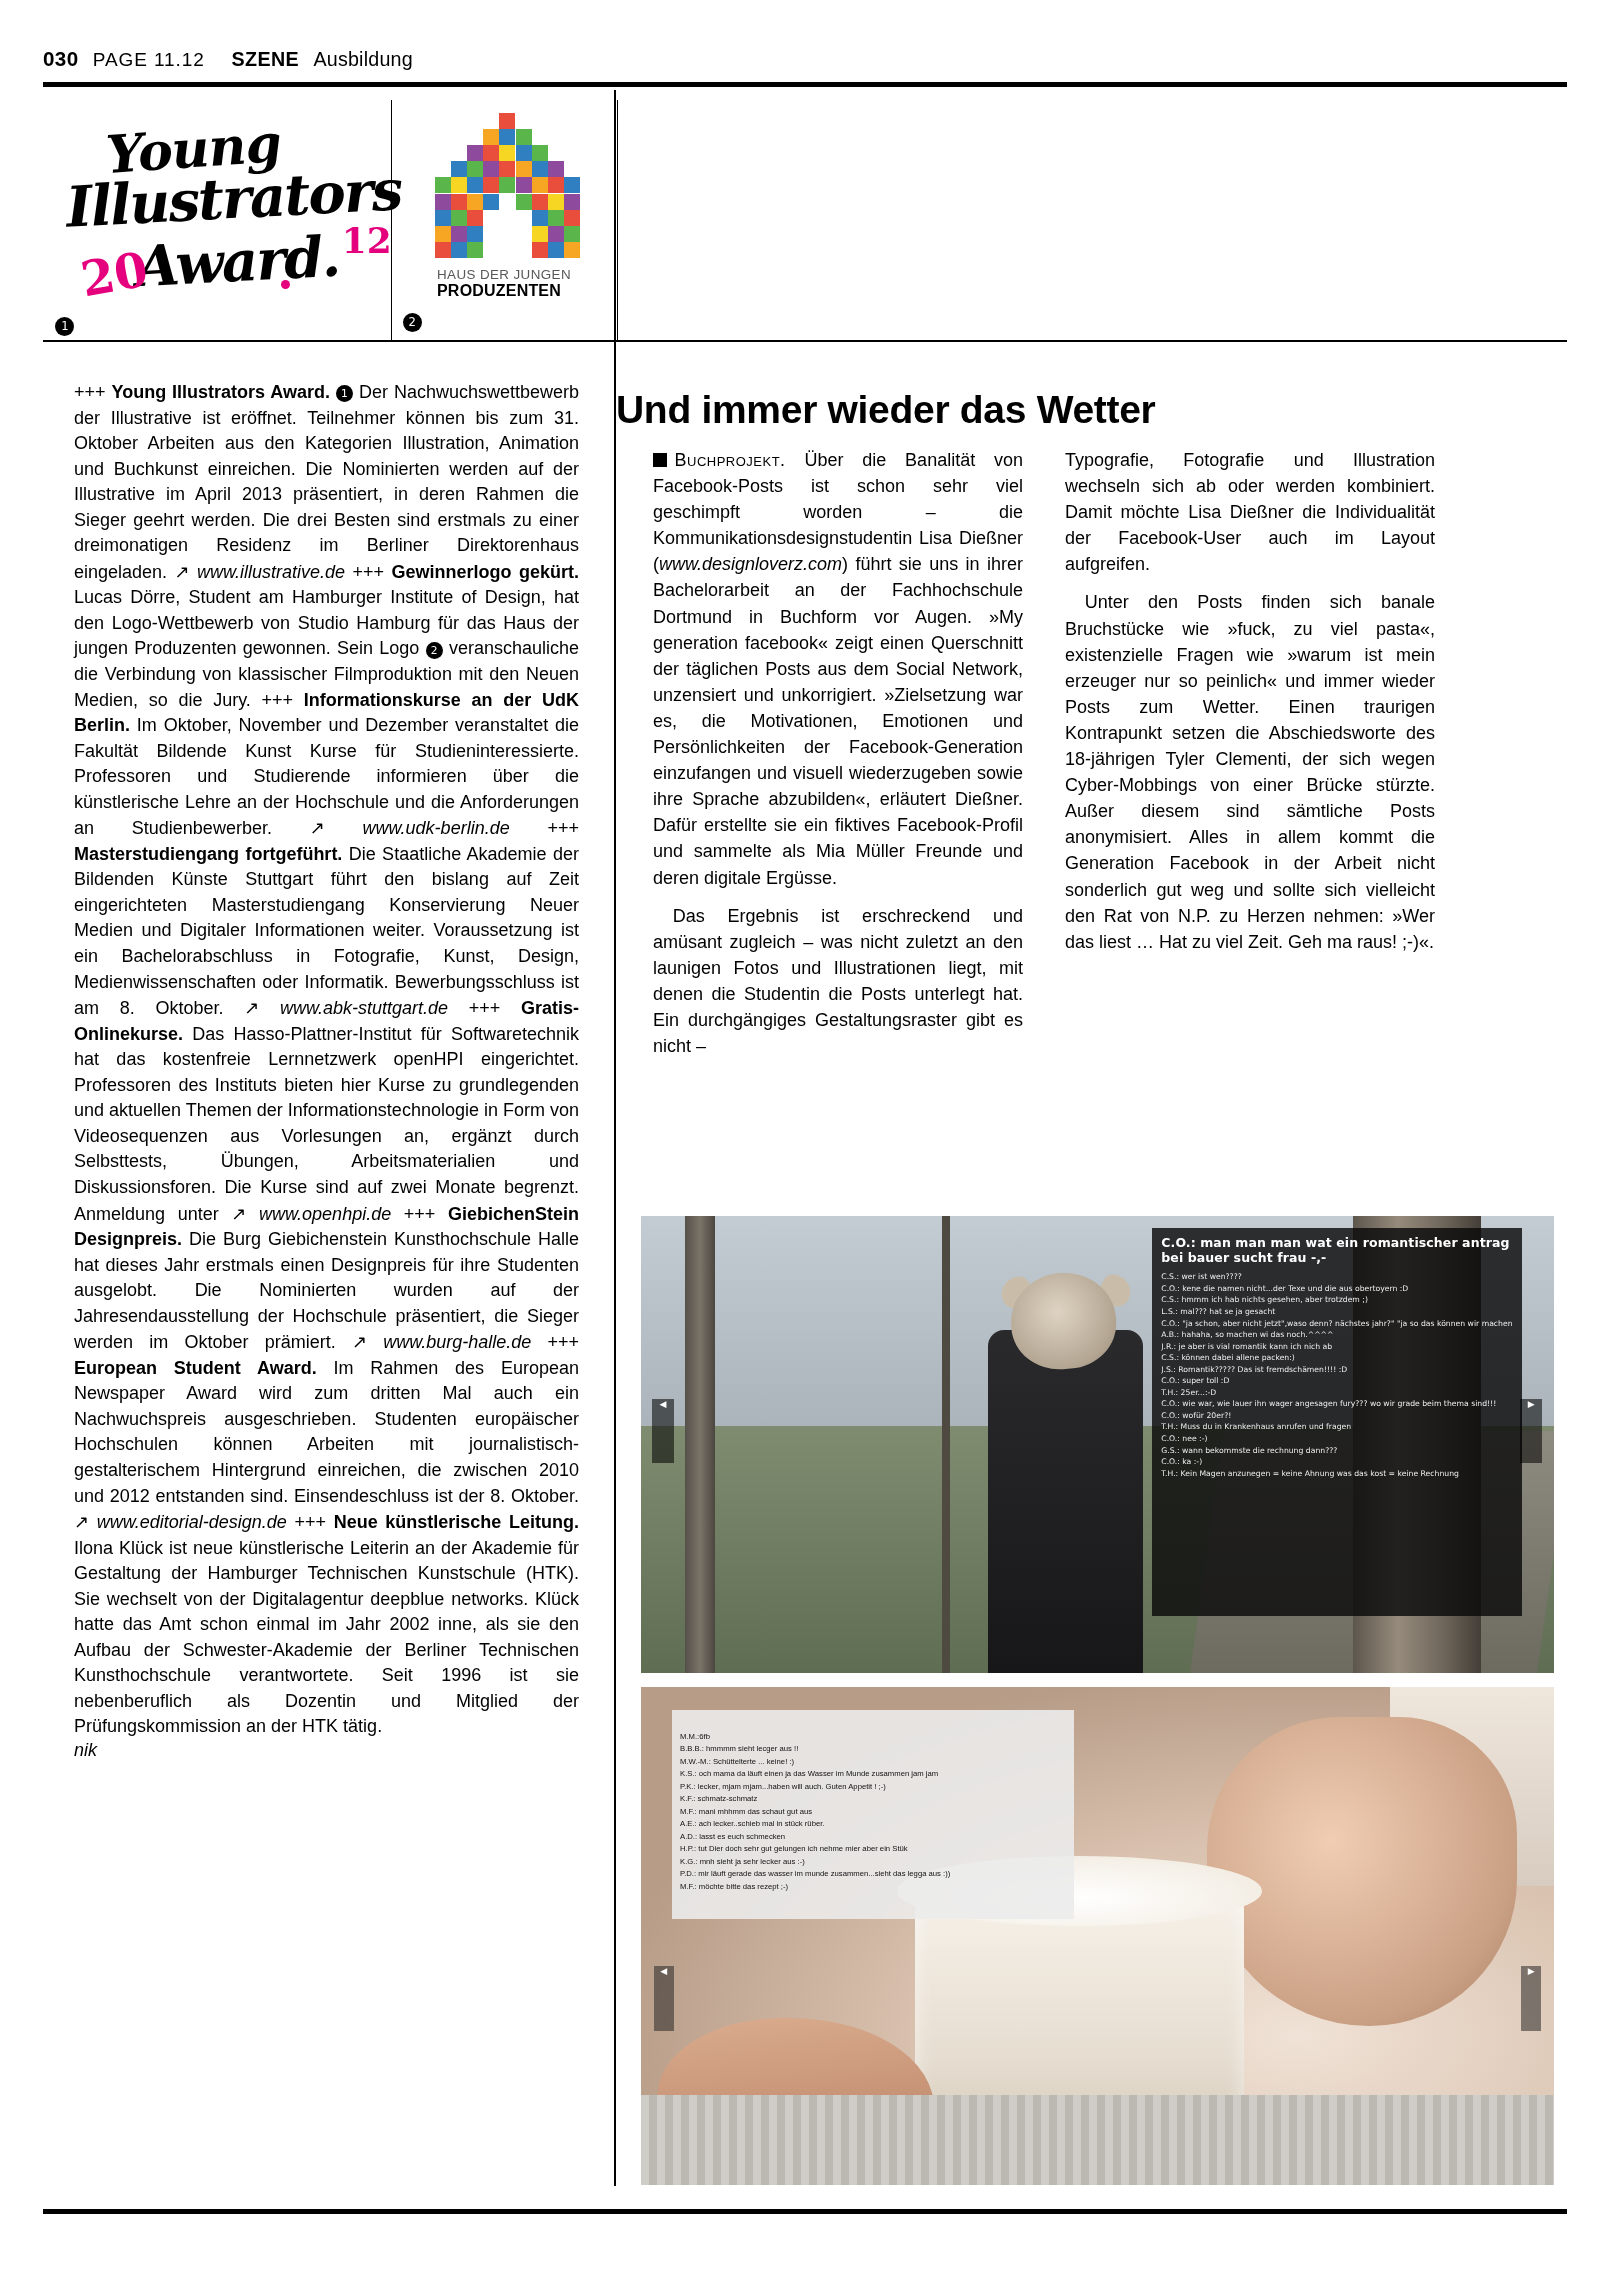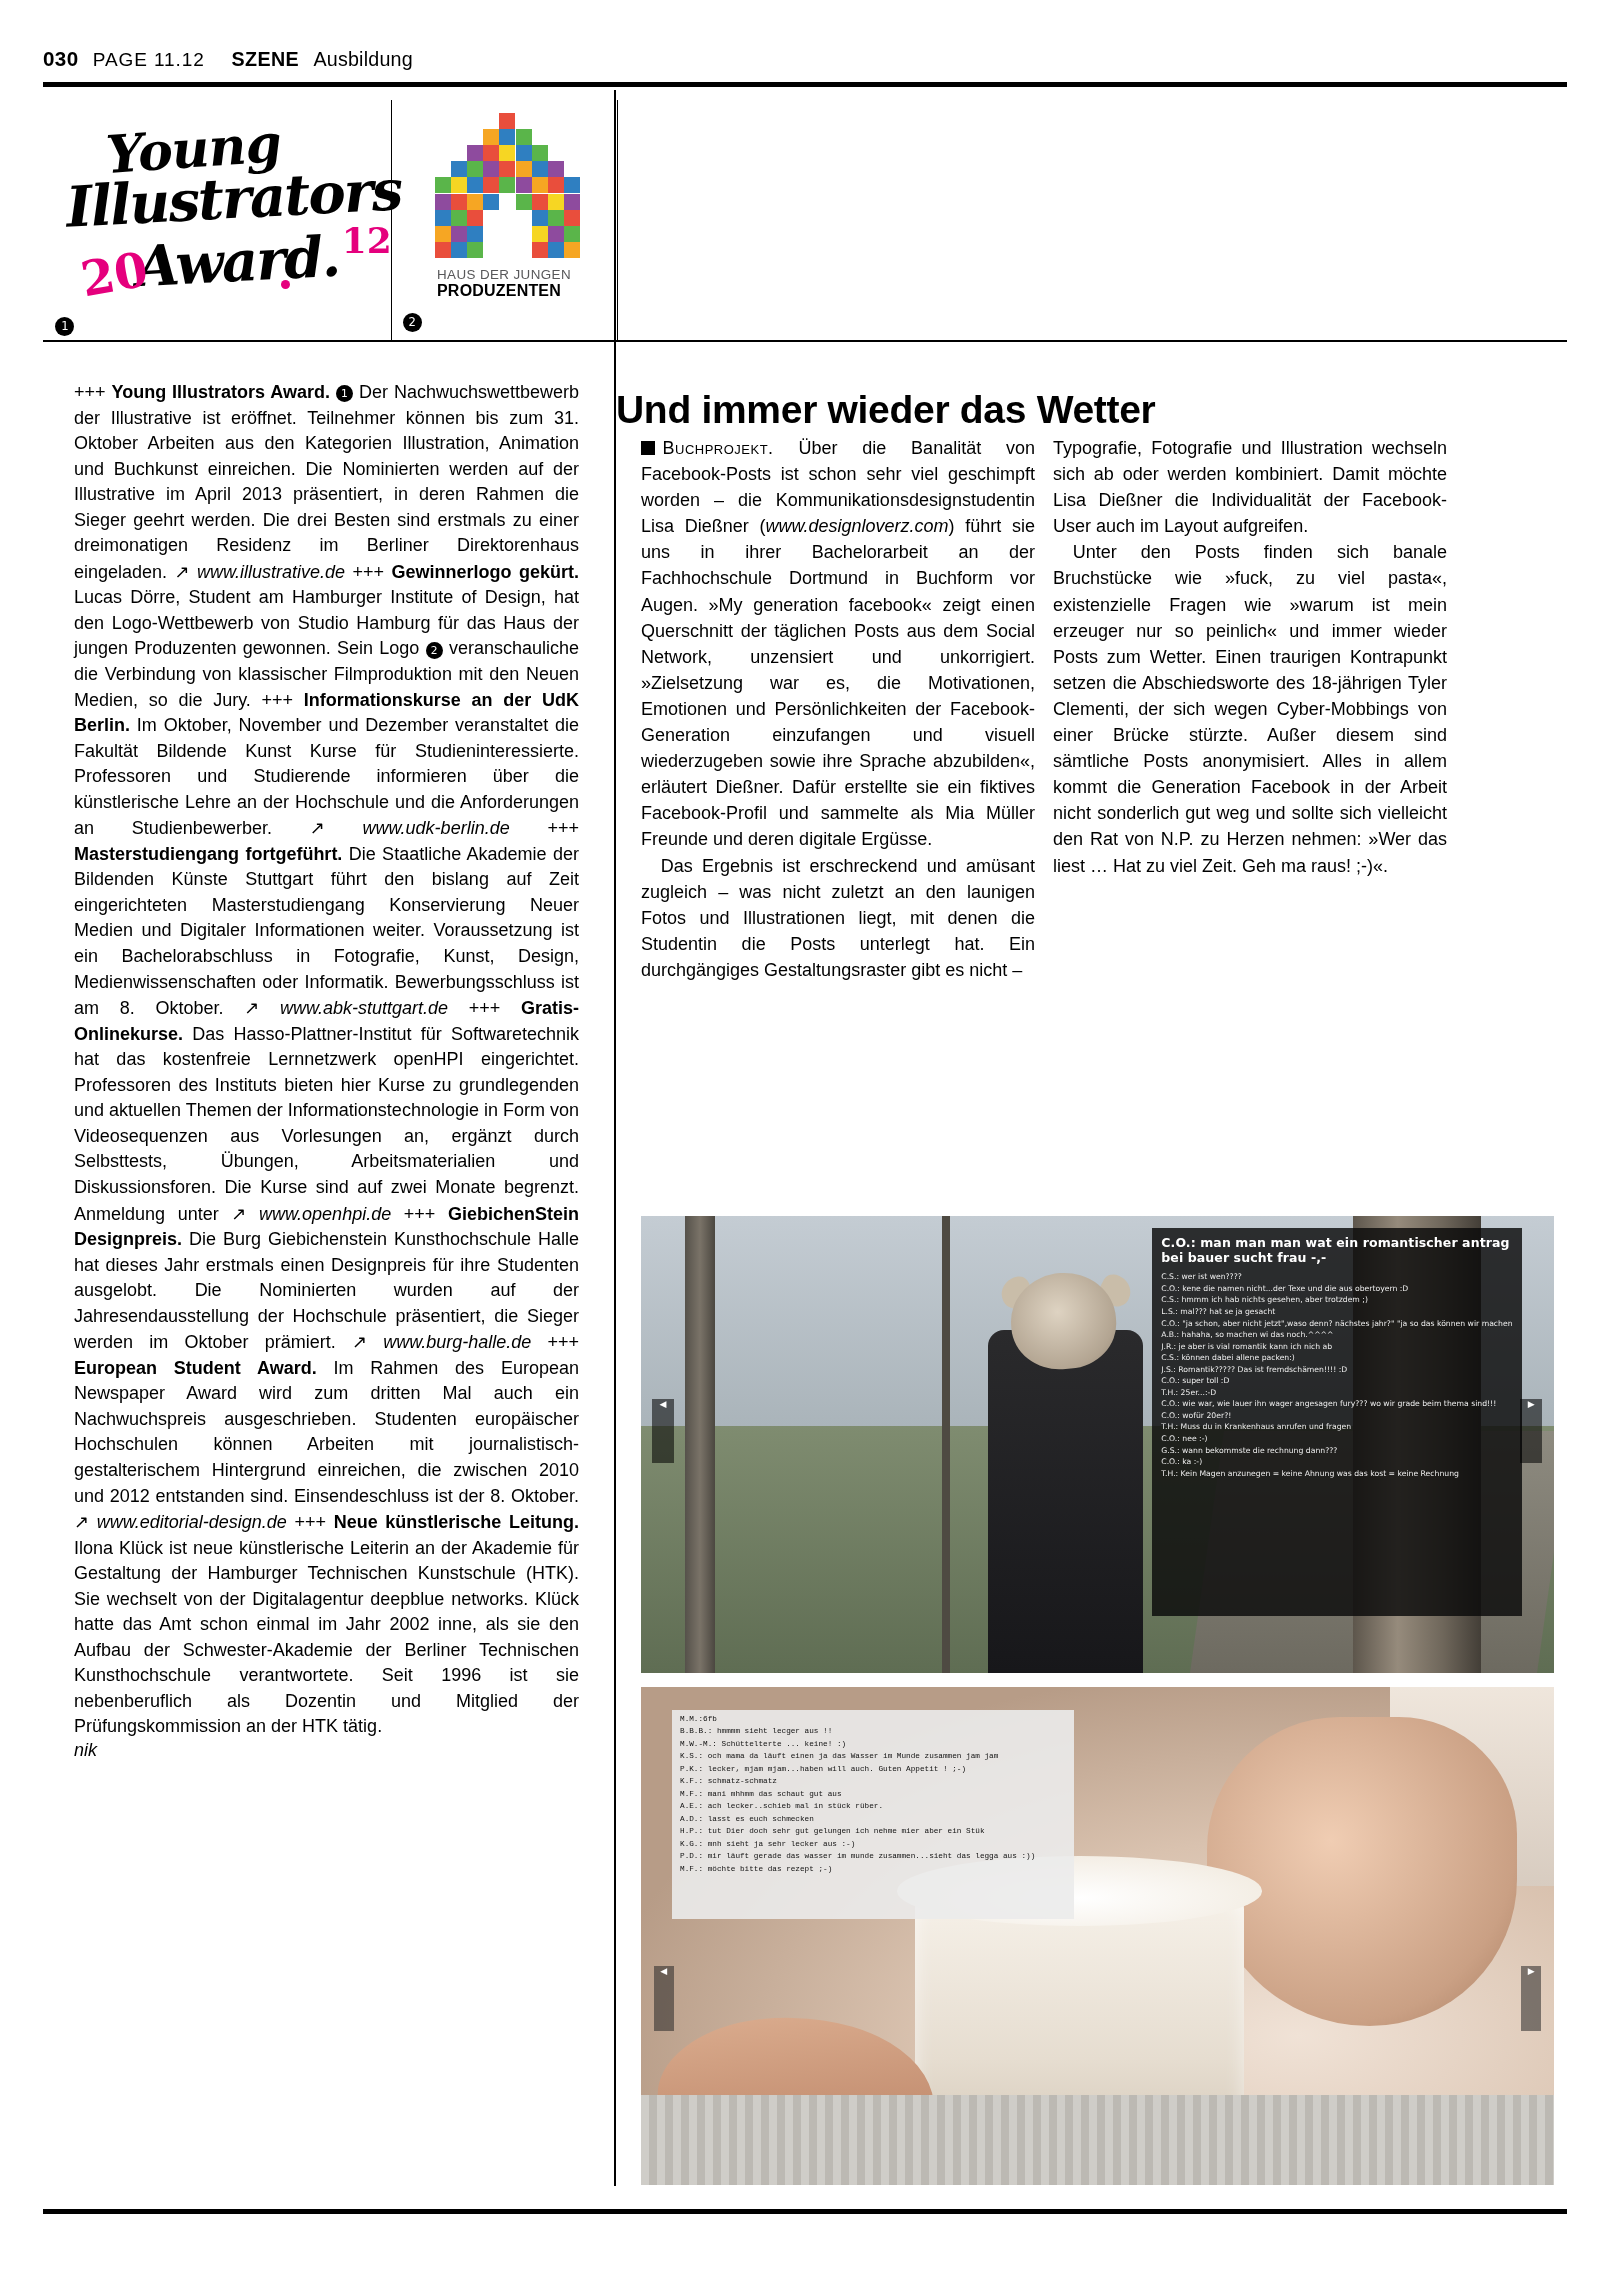--- a/index.html
+++ b/index.html
@@ -277,21 +277,21 @@
     position: absolute;
     top: 435px;
     width: 394px;
     font-size: 18px;
     line-height: 1.45;
     text-align: justify;
     hyphens: auto;
   }
   .feature-col.c1 { left: 641px; }
   .feature-col.c2 { left: 1053px; }
-  .feature-col p { margin: 0; text-indent: 0; }
+  .feature-col p { margin: 12px; text-indent: 0; }
   .feature-col p + p { text-indent: 19.7px; }
   .feature-col i { font-style: italic; }
   .kicker-square {
     display: inline-block;
     width: 14.3px;
     height: 14.3px;
     background: #000;
     margin-right: 7.2px;
     vertical-align: -0.9px;
   }
@@ -439,23 +439,23 @@
   }
   .p2-tray {
     position: absolute; left: 0; top: 82%; width: 100%; height: 18%;
     background: repeating-linear-gradient(90deg,#cfcdc8 0 8px,#bcb9b3 8px 16px);
   }
   .p2-panel {
     position: absolute;
     left: 3.4%; top: 4.6%;
     width: 44%; height: 42%;
     background: rgba(235,235,235,0.9);
-    padding: 3px 8px;
+    padding: 21px 8px;
     box-sizing: border-box;
-    font-family: Liberation Mono, monospace;
+    font-family: Liberation Sans, sans-serif;
   }
   .p2-panel .ln {
     color: #111;
     font-size: 7.7px;
     line-height: 1.62;
     white-space: nowrap;
     overflow: hidden;
   }
   .p2-tab-l, .p2-tab-r {
     position: absolute;

